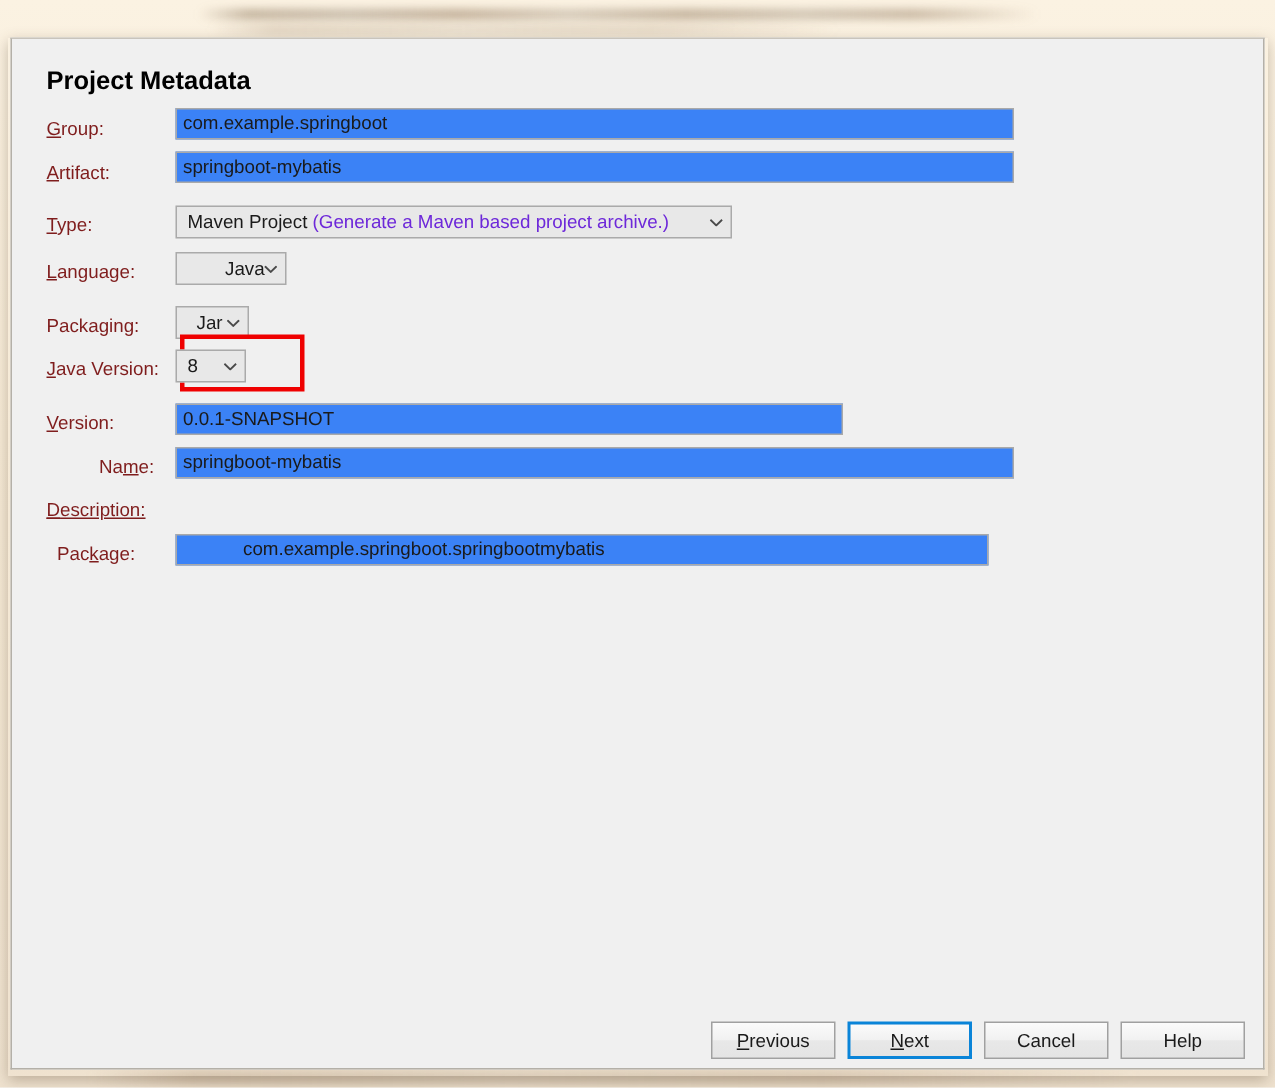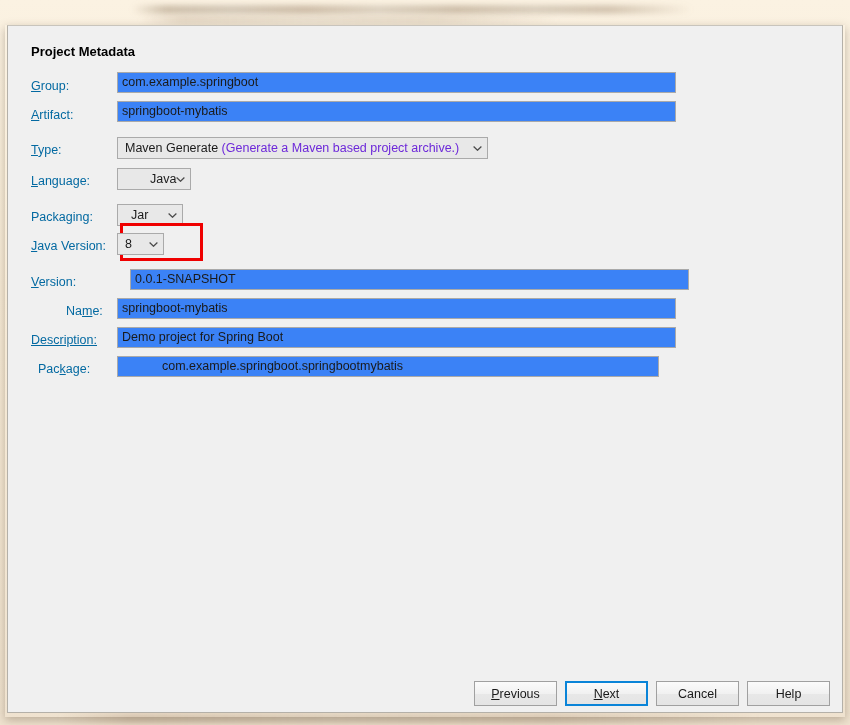--- a/index.html
+++ b/index.html
@@ -109,29 +109,29 @@
     top: 25px;
     width: 840px;
     height: 692px;
     box-shadow: 0 3px 9px rgba(90,70,45,0.35);
     pointer-events: none;
   }
 
   .section-title {
     position: absolute;
     left: 23px; top: 18px;
-    font-size: 13px;
+    font-size: 17px;
     font-weight: bold;
     color: #000;
   }
 
   .field-label {
     position: absolute;
     font-size: 12.5px;
-    color: #0369a1;
+    color: #7f1d1d;
     white-space: nowrap;
   }
   .field-label .mn { text-decoration: underline; }
 
   .text-field {
     position: absolute;
     box-sizing: border-box;
     background: #3b82f6;
     border: 1px solid #a9a9a9;
     font-size: 12.5px;
@@ -220,73 +220,70 @@
       <span>com.example.springboot</span>
     </div>
 
     <div class="field-label" style="left:23px; top:82px;"><span class="mn">A</span><span>rtifact:</span></div>
     <div class="text-field" style="left:109px; top:75px; width:559px; height:21px;">
       <span>springboot-mybatis</span>
     </div>
 
     <div class="field-label" style="left:23px; top:117px;"><span class="mn">T</span><span>ype:</span></div>
     <div class="combo" style="left:109px; top:111px; width:371px; height:22px;">
-      <span>Maven Generate</span><span>&nbsp;</span><span class="hint">(Generate a Maven based project archive.)</span>
+      <span>Maven Project</span><span>&nbsp;</span><span class="hint">(Generate a Maven based project archive.)</span>
       <span class="arrow">
         <svg width="9" height="5" viewBox="0 0 9 5">
             <path d="M0.6 0.5 L4.5 4.3 L8.4 0.5" fill="none" stroke="#4a4a4a" stroke-width="1.2"></path>
           </svg>
       </span>
     </div>
 
     <div class="field-label" style="left:23px; top:148px;"><span class="mn">L</span><span>anguage:</span></div>
     <div class="combo" style="left:109px; top:142px; width:74px; height:22px;padding-left:32px;">
       <span>Java</span>
       <span class="arrow">
         <svg width="9" height="5" viewBox="0 0 9 5">
             <path d="M0.6 0.5 L4.5 4.3 L8.4 0.5" fill="none" stroke="#4a4a4a" stroke-width="1.2"></path>
           </svg>
       </span>
     </div>
 
     <div class="field-label" style="left:23px; top:184px;"><span>Packa</span><span class="mn">g</span><span>ing:</span></div>
-    <div class="combo" style="left:109px; top:178px; width:66px; height:22px;padding-left:13px;">
+    <div class="combo" style="left:109px; top:178px; width:49px; height:22px;padding-left:13px;">
       <span>Jar</span>
       <span class="arrow">
         <svg width="9" height="5" viewBox="0 0 9 5">
             <path d="M0.6 0.5 L4.5 4.3 L8.4 0.5" fill="none" stroke="#4a4a4a" stroke-width="1.2"></path>
           </svg>
       </span>
     </div>
     <div id="highlight-box"></div>
 
     <div class="field-label" style="left:23px; top:213px;"><span class="mn">J</span><span>ava Version:</span></div>
     <div class="combo" style="left:109px; top:207px; width:47px; height:22px;">
       <span>8</span>
       <span class="arrow">
         <svg width="9" height="5" viewBox="0 0 9 5">
             <path d="M0.6 0.5 L4.5 4.3 L8.4 0.5" fill="none" stroke="#4a4a4a" stroke-width="1.2"></path>
           </svg>
       </span>
     </div>
 
     <div class="field-label" style="left:23px; top:249px;"><span class="mn">V</span><span>ersion:</span></div>
-    <div class="text-field" style="left:122px; top:243px; width:559px; height:21px;">
+    <div class="text-field" style="left:109px; top:243px; width:445px; height:21px;">
       <span>0.0.1-SNAPSHOT</span>
     </div>
 
     <div class="field-label" style="left:23px; top:278px;margin-left:35px;"><span>Na</span><span class="mn">m</span><span>e:</span></div>
     <div class="text-field" style="left:109px; top:272px; width:559px; height:21px;">
       <span>springboot-mybatis</span>
     </div>
 
     <div class="field-label" style="left:23px; top:307px;text-decoration:underline;"><span class="mn">D</span><span>escription:</span></div>
-    <div class="text-field" style="left:109px; top:301px; width:559px; height:21px;">
-      <span>Demo project for Spring Boot</span>
-    </div>
 
     <div class="field-label" style="left:30px; top:336px;"><span>Pac</span><span class="mn">k</span><span>age:</span></div>
     <div class="text-field" style="left:109px; top:330px; width:542px; height:21px;padding-left:44px;">
       <span>com.example.springboot.springbootmybatis</span>
     </div>
 
     <div class="dlg-button" style="left:466px; top:655px; width:83px;">
         <span class="mn">P</span>
         <span>revious</span>
       </div>

